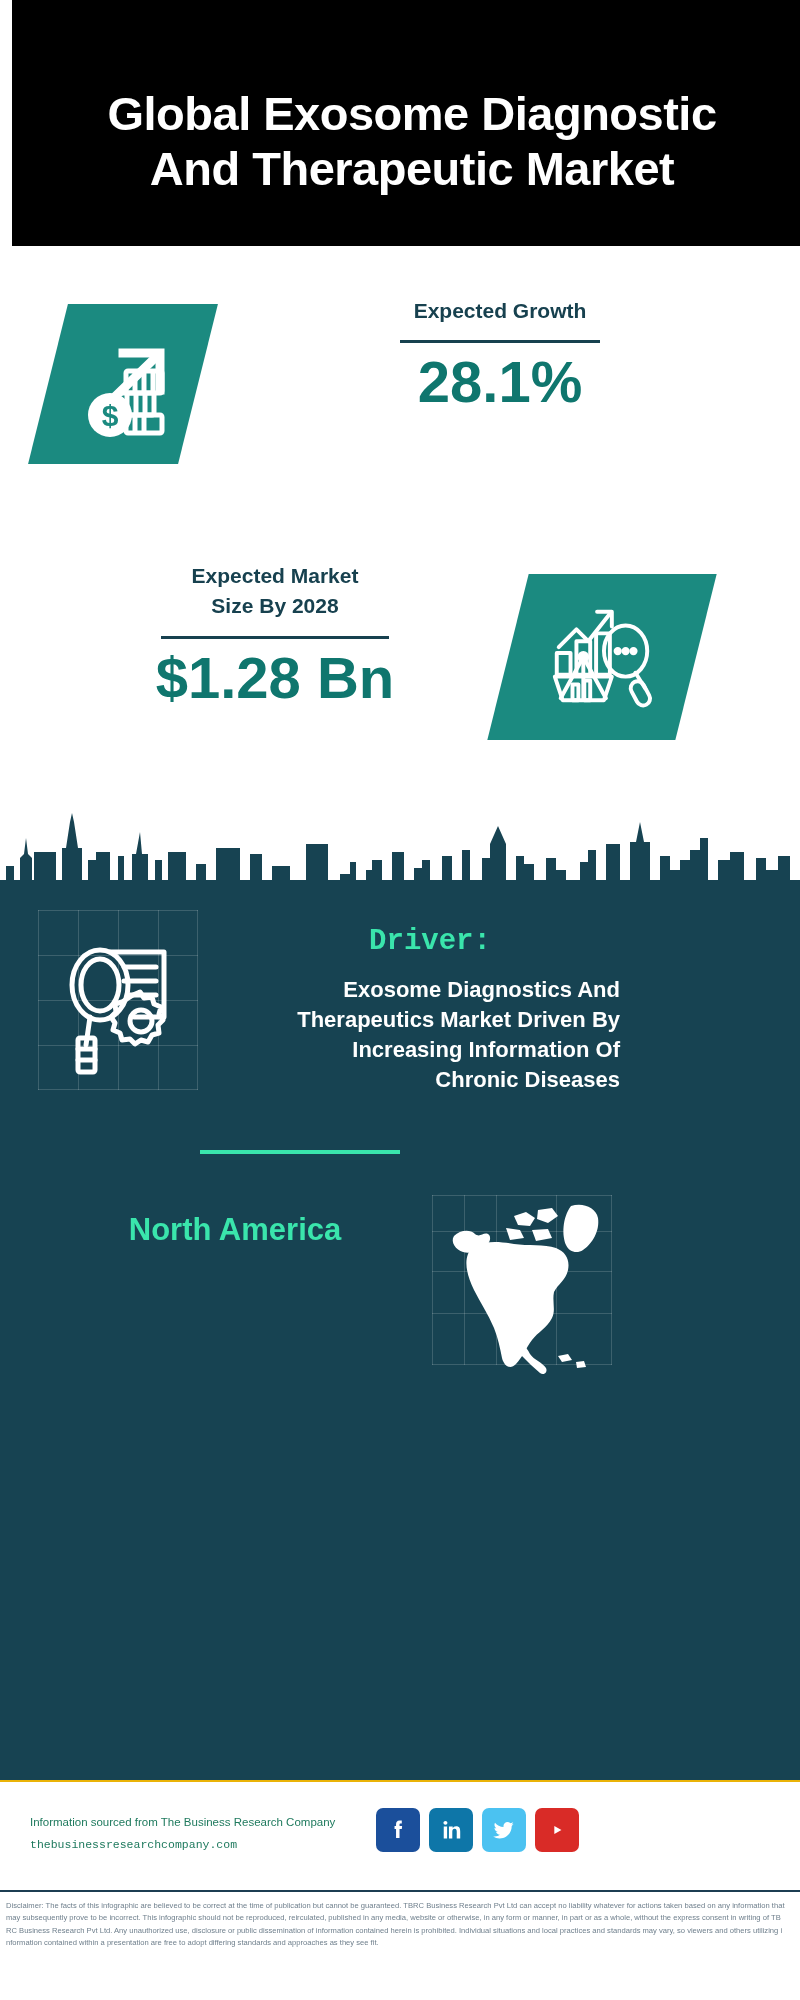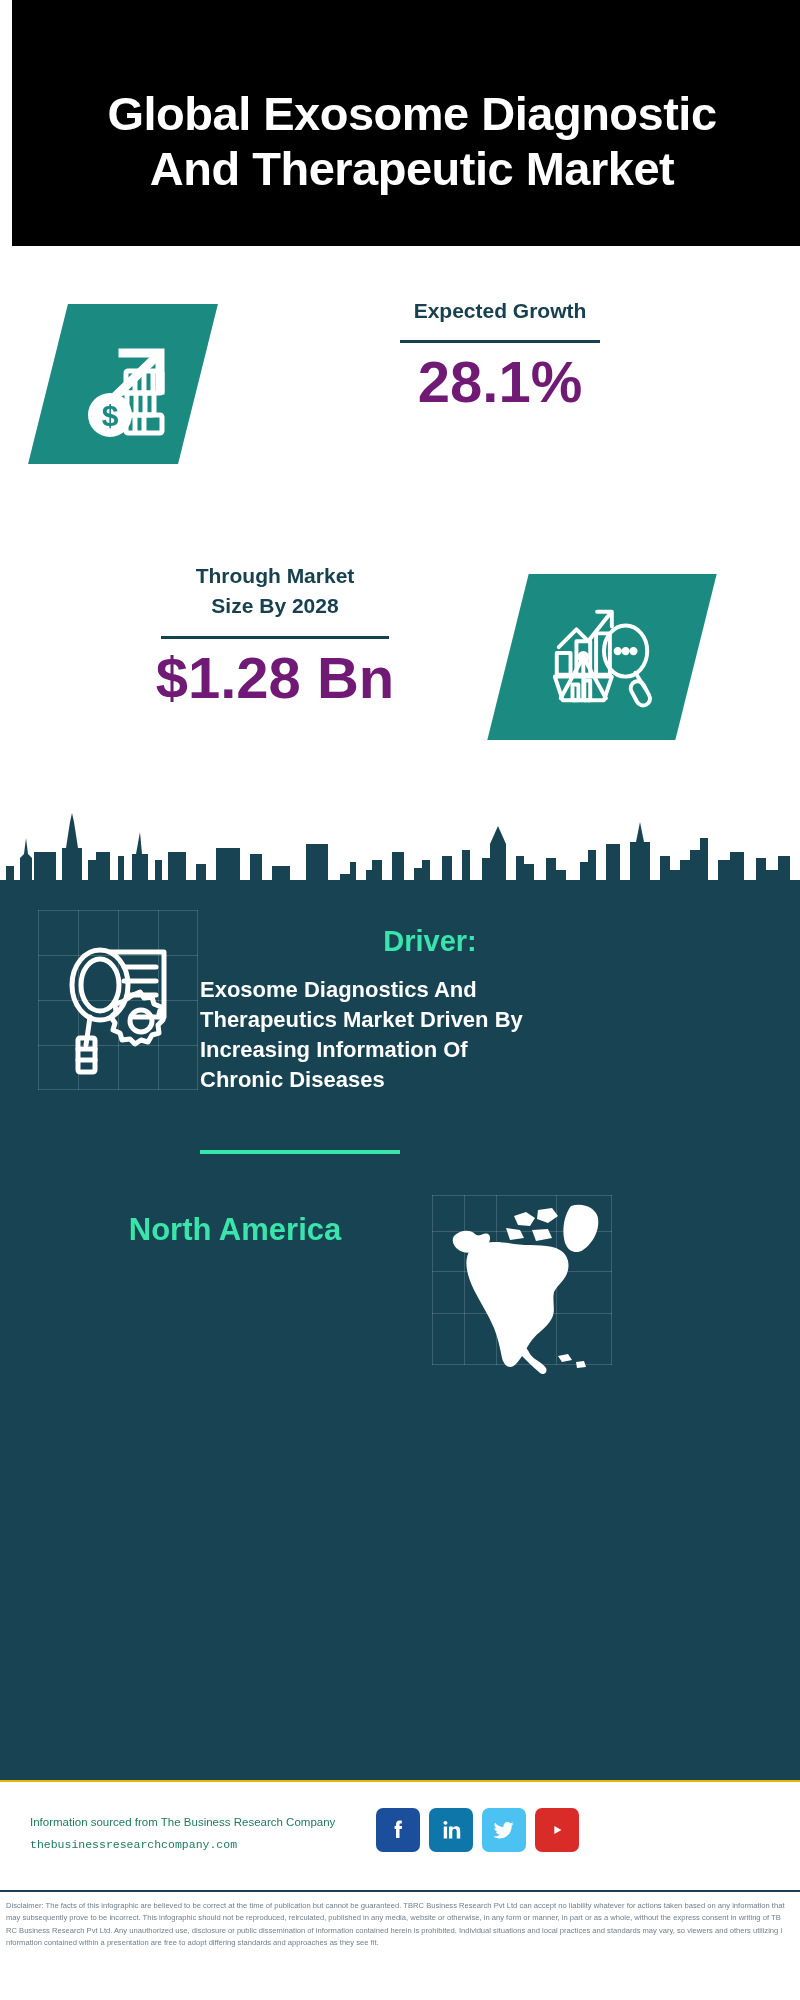--- a/index.html
+++ b/index.html
@@ -51,21 +51,21 @@
     color:#17414F;
     font-weight:bold;
     font-size:21px;
     line-height:1.45;
   }
   .stat-rule{
     height:3px;background:#17414F;
     margin:14px auto 6px auto;
   }
   .stat-value{
-    color:#701a75;
+    color:#0f766e;
     font-weight:bold;
     font-size:58px;
     line-height:1.15;
   }
 
   
   .dark-body{
     position:absolute;left:0;top:900px;width:800px;height:880px;
     background:#174352;
   }
@@ -81,21 +81,21 @@
     font-weight:bold;
     font-size:29px;
     text-align:center;
   }
   .driver-text{
     position:absolute;
     color:#ffffff;
     font-weight:bold;
     font-size:22px;
     line-height:1.36;
-    text-align:left;
+    text-align:right;
   }
   .green-rule{
     position:absolute;
     height:4px;background:#3AE5AC;
   }
   .region-head{
     position:absolute;
     color:#3AE5AC;
     font-weight:bold;
     font-size:31px;
@@ -184,21 +184,21 @@
       </div>
     </div>
 
     <div class="stat-block" style="left:250px;top:50px;width:500px;">
       <div class="stat-label">Expected Growth</div>
       <div class="stat-rule" style="width:200px;"></div>
       <div class="stat-value">28.1%</div>
     </div>
 
     <div class="stat-block" style="left:40px;top:315px;width:470px;">
-      <div class="stat-label">Through Market</div>
+      <div class="stat-label">Expected Market</div>
       <div class="stat-label">Size By 2028</div>
       <div class="stat-rule" style="width:228px;"></div>
       <div class="stat-value">$1.28 Bn</div>
     </div>
 
     <div class="para" style="left:508px;top:328px;width:188px;height:166px;">
       <div class="para-inner">
         <span>
           <svg width="118" height="118" viewBox="0 0 120 120">
             <g fill="none" stroke="#fff" stroke-width="4" stroke-linecap="round" stroke-linejoin="round">
@@ -280,21 +280,21 @@
           <rect x="30" y="113" width="17" height="34" rx="2"></rect>
           <line x1="30" y1="124" x2="47" y2="124"></line>
           <line x1="30" y1="135" x2="47" y2="135"></line>
 
           <path d="M85 70 l7 -3 l4 6 l8 -1 l2 7 l7 3 l-2 7 l4 6 l-5 5 l1 8 l-7 2 l-4 7 l-7 -2 l-6 4 l-5 -5 l-8 1 l-2 -7 l-7 -3 l2 -7 l-4 -6 l5 -5 l-1 -8 l7 -2 Z"></path>
           <circle cx="93" cy="96" r="11"></circle>
         </g>
       </svg>
     </div>
 
-    <div class="driver-head" style="left:230px;top:25px;width:400px;">Driver:</div>
+    <div class="driver-head" style="left:230px;top:25px;width:400px;font-family:Liberation Mono, monospace;">Driver:</div>
     <div class="driver-text" style="left:200px;top:75px;width:420px;">
       <div>Exosome Diagnostics And</div>
       <div>Therapeutics Market Driven By</div>
       <div>Increasing Information Of</div>
       <div>Chronic Diseases</div>
     </div>
 
     <div class="green-rule" style="left:200px;top:250px;width:200px;"></div>
 
     <div class="region-head" style="left:60px;top:312px;width:350px;">North America</div>

